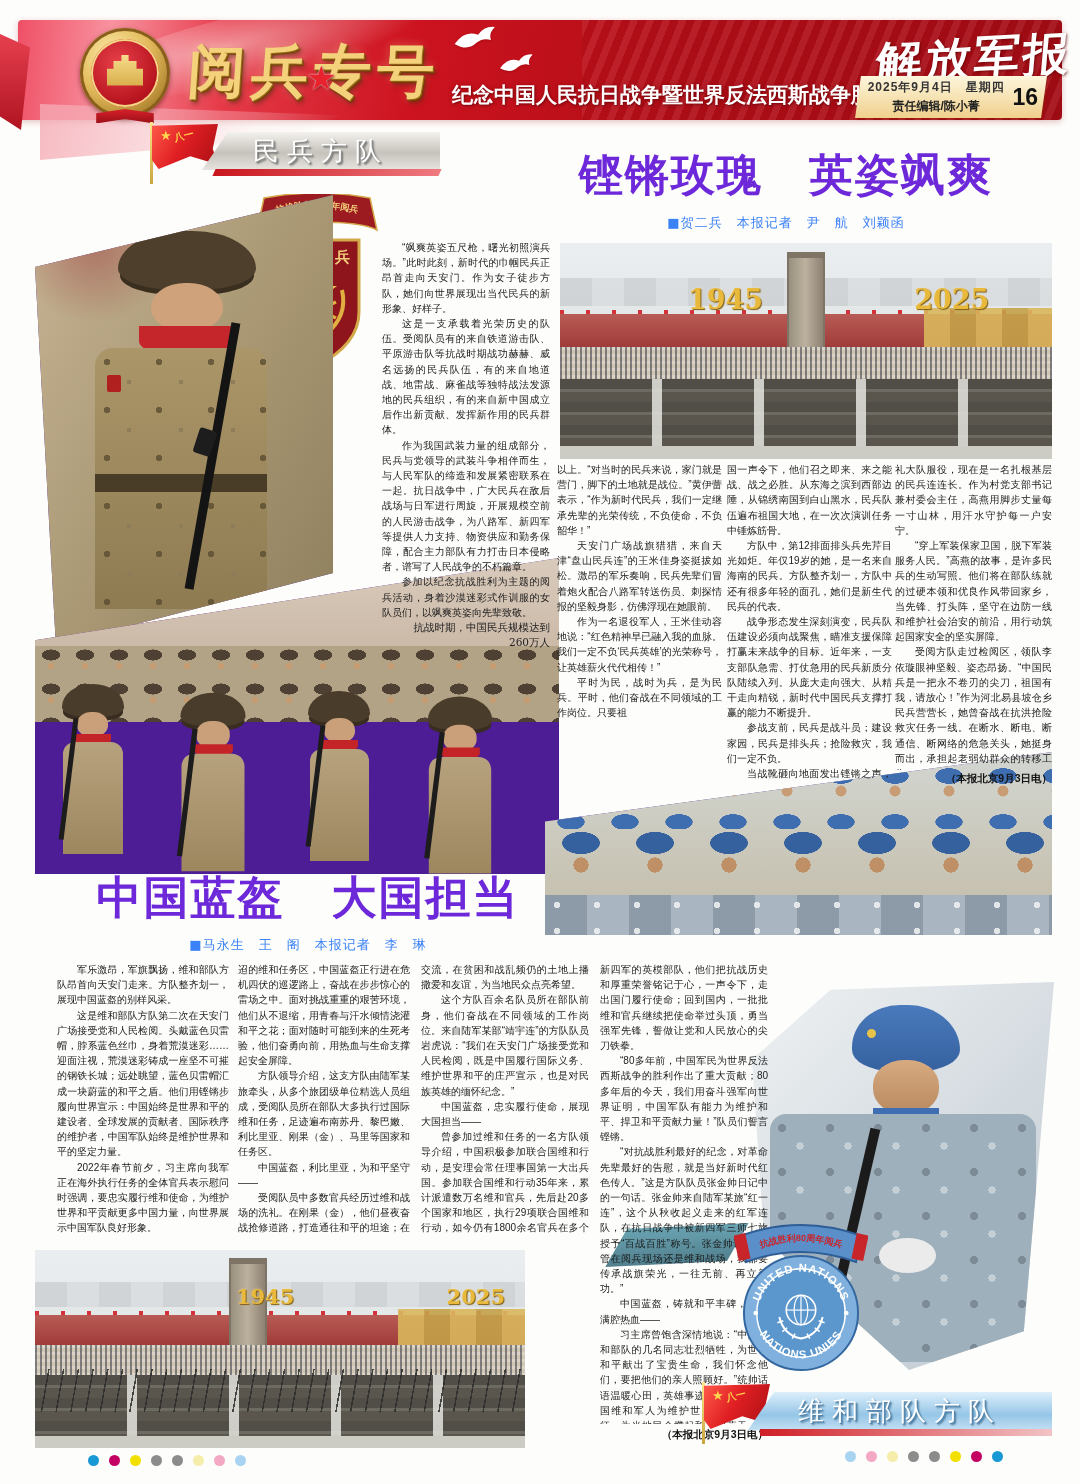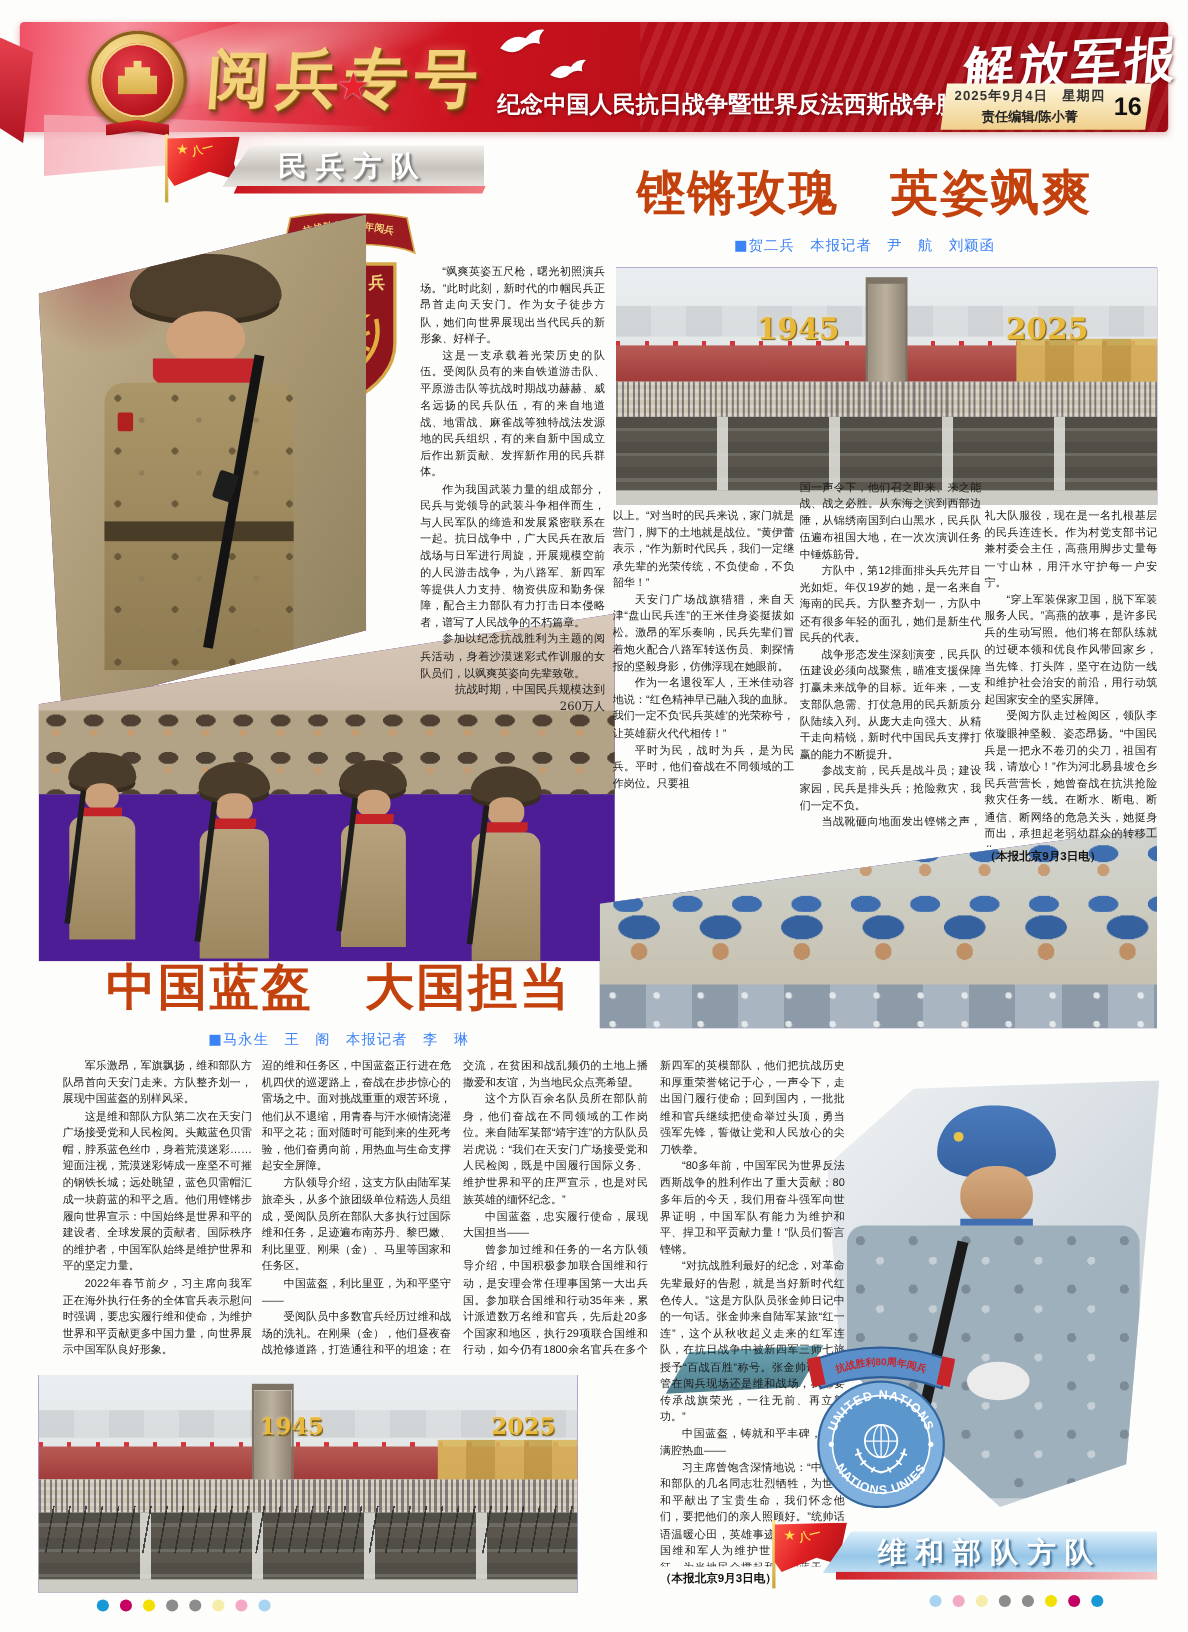--- a/index.html
+++ b/index.html
@@ -54,49 +54,49 @@
   
   .bayi-flag{position:absolute;width:72px;height:62px;}
   .bayi-flag .pole{position:absolute;left:2px;top:0;width:3px;height:100%;background:linear-gradient(#ffe58a,#caa53f);}
   .bayi-flag .cloth{position:absolute;left:4px;top:2px;width:66px;height:46px;
     background:linear-gradient(120deg,#ff5a4a,#e01f23 45%,#a80f14);
     clip-path:polygon(0 4%,100% 0,92% 54%,100% 88%,58% 70%,10% 98%,0 78%);
     display:flex;align-items:flex-start;padding:5px 0 0 8px;box-sizing:border-box;}
   .bayi-flag .star{color:#ffd84d;font-size:13px;line-height:1;margin-right:2px;}
   .bayi-flag .bayi{color:#ffd84d;font-size:10px;font-weight:bold;transform:rotate(-14deg);}
   .section-band{position:absolute;height:38px;display:flex;align-items:center;justify-content:center;
-    font-size:26px;font-weight:bold;letter-spacing:8px;color:#fff;
+    font-size:26px;font-weight:normal;letter-spacing:8px;color:#fff;
     clip-path:polygon(26px 0,100% 0,100% 100%,0 100%);}
   #band-minbing{left:202px;top:132px;width:238px;
     background:linear-gradient(180deg,#f4f2ee,#c6c2bc 55%,#e7e4df);
     text-shadow:1px 1px 0 #8a8a88,2px 2px 2px #6a6a68;}
   #stripe-minbing{left:214px;top:169px;width:226px;height:7px;transform:skewX(-24deg);
     background:linear-gradient(90deg,#c8161d,#ef7a80);}
   #band-weihe{left:748px;top:1392px;width:304px;
     background:linear-gradient(180deg,#ddeffb,#96c6e7 60%,#c2dff3);
     text-shadow:1px 1px 0 #5586ad,2px 2px 2px #3f6f94;}
   #stripe-weihe{left:760px;top:1429px;width:292px;height:7px;
     background:linear-gradient(90deg,#cf1f26,#f2c3c5);}
 
   
-  .headline{position:absolute;font-weight:bold;color:#c2410c;text-align:center;
+  .headline{position:absolute;font-weight:bold;color:#6d28d9;text-align:center;
     font-family:"DejaVu Sans",sans-serif;letter-spacing:2px;}
   #headline1{left:520px;top:146px;width:532px;font-size:44px;}
   #headline2{left:66px;top:868px;width:484px;font-size:45px;}
   .byline{position:absolute;text-align:center;font-family:"DejaVu Serif",serif;
     font-size:13px;color:#3b82f6;letter-spacing:1px;}
   #byline1{left:520px;top:214px;width:532px;}
   #byline2{left:66px;top:936px;width:484px;}
 
   
   .col{position:absolute;overflow:hidden;font-size:10px;line-height:15.2px;
     text-align:justify;color:#1a1a1a;}
   .col p{text-indent:2em;}
   .col.cont p:first-child{text-indent:0;}
-  .dateline{position:absolute;font-size:10.5px;font-weight:bold;text-align:left;color:#111;}
+  .dateline{position:absolute;font-size:10.5px;font-weight:bold;text-align:right;color:#111;}
   #inset-quote{left:404px;top:620px;width:146px;font-family:"DejaVu Serif",serif;
     font-size:10.5px;line-height:15px;text-align:right;color:#222;}
 
   
   .photo{position:absolute;overflow:hidden;background:#4c1d95;}
   .photo *{position:absolute;}
   
   .t-sky{inset:0;background:linear-gradient(#eaeef1,#dfe3e0 55%,#d8d8d1);}
   .t-buildings{left:0;right:0;top:16%;height:13%;opacity:.45;
     background:repeating-linear-gradient(90deg,#b7babf 0 32px,#cdd0d4 32px 64px);}
@@ -371,21 +371,21 @@
       <p>作为我国武装力量的组成部分，民兵与党领导的武装斗争相伴而生，与人民军队的缔造和发展紧密联系在一起。抗日战争中，广大民兵在敌后战场与日军进行周旋，开展规模空前的人民游击战争，为八路军、新四军等提供人力支持、物资供应和勤务保障，配合主力部队有力打击日本侵略者，谱写了人民战争的不朽篇章。</p>
       <p>参加以纪念抗战胜利为主题的阅兵活动，身着沙漠迷彩式作训服的女队员们，以飒爽英姿向先辈致敬。</p>
     </div>
   <div id="inset-quote" class="abs">抗战时期，中国民兵规模达到260万人</div>
   <div class="col cont" style="left:557px;top:462px;width:165px;height:344px">
       <p>以上。“对当时的民兵来说，家门就是营门，脚下的土地就是战位。”黄伊蕾表示，“作为新时代民兵，我们一定继承先辈的光荣传统，不负使命，不负韶华！”</p>
       <p>天安门广场战旗猎猎，来自天津“盘山民兵连”的王米佳身姿挺拔如松。激昂的军乐奏响，民兵先辈们冒着炮火配合八路军转送伤员、刺探情报的坚毅身影，仿佛浮现在她眼前。</p>
       <p>作为一名退役军人，王米佳动容地说：“红色精神早已融入我的血脉。我们一定不负‘民兵英雄’的光荣称号，让英雄薪火代代相传！”</p>
       <p>平时为民，战时为兵，是为民兵。平时，他们奋战在不同领域的工作岗位。只要祖</p>
     </div>
-  <div class="col cont" style="left:727px;top:436px;width:165px;height:318px">
+  <div class="col cont" style="left:727px;top:462px;width:165px;height:318px">
       <p>国一声令下，他们召之即来、来之能战、战之必胜。从东海之滨到西部边陲，从锦绣南国到白山黑水，民兵队伍遍布祖国大地，在一次次演训任务中锤炼筋骨。</p>
       <p>方队中，第12排面排头兵先芹目光如炬。年仅19岁的她，是一名来自海南的民兵。方队整齐划一，方队中还有很多年轻的面孔，她们是新生代民兵的代表。</p>
       <p>战争形态发生深刻演变，民兵队伍建设必须向战聚焦，瞄准支援保障打赢未来战争的目标。近年来，一支支部队急需、打仗急用的民兵新质分队陆续入列。从庞大走向强大、从精干走向精锐，新时代中国民兵支撑打赢的能力不断提升。</p>
       <p>参战支前，民兵是战斗员；建设家园，民兵是排头兵；抢险救灾，我们一定不负。</p>
       <p>当战靴砸向地面发出铿锵之声，队员高燕再次接受党和人民检阅。她曾在中国人民解放军仪仗司</p>
     </div>
   <div class="col cont" style="left:895px;top:462px;width:157px;height:308px">
       <p>礼大队服役，现在是一名扎根基层的民兵连连长。作为村党支部书记兼村委会主任，高燕用脚步丈量每一寸山林，用汗水守护每一户安宁。</p>
       <p>“穿上军装保家卫国，脱下军装服务人民。”高燕的故事，是许多民兵的生动写照。他们将在部队练就的过硬本领和优良作风带回家乡，当先锋、打头阵，坚守在边防一线和维护社会治安的前沿，用行动筑起国家安全的坚实屏障。</p>
       <p>受阅方队走过检阅区，领队李依璇眼神坚毅、姿态昂扬。“中国民兵是一把永不卷刃的尖刀，祖国有我，请放心！”作为河北易县坡仓乡民兵营营长，她曾奋战在抗洪抢险救灾任务一线。在断水、断电、断通信、断网络的危急关头，她挺身而出，承担起老弱幼群众的转移工作。</p>

